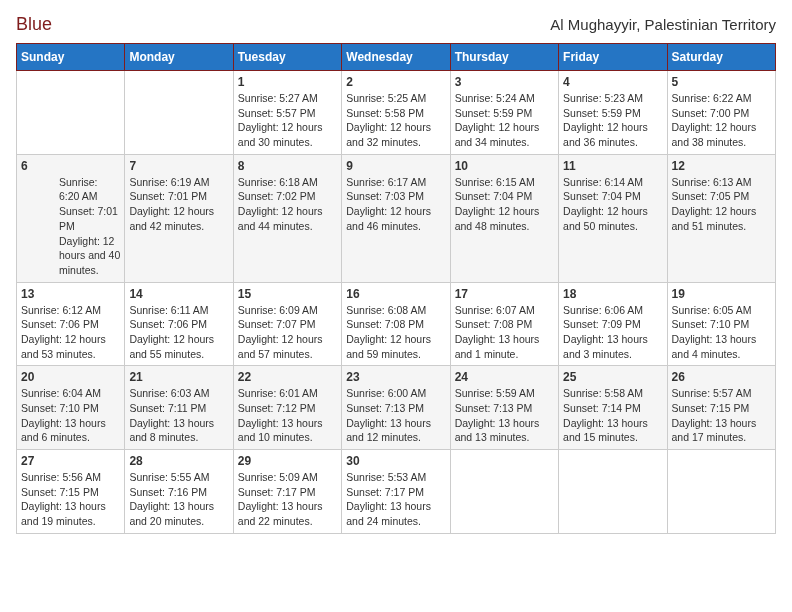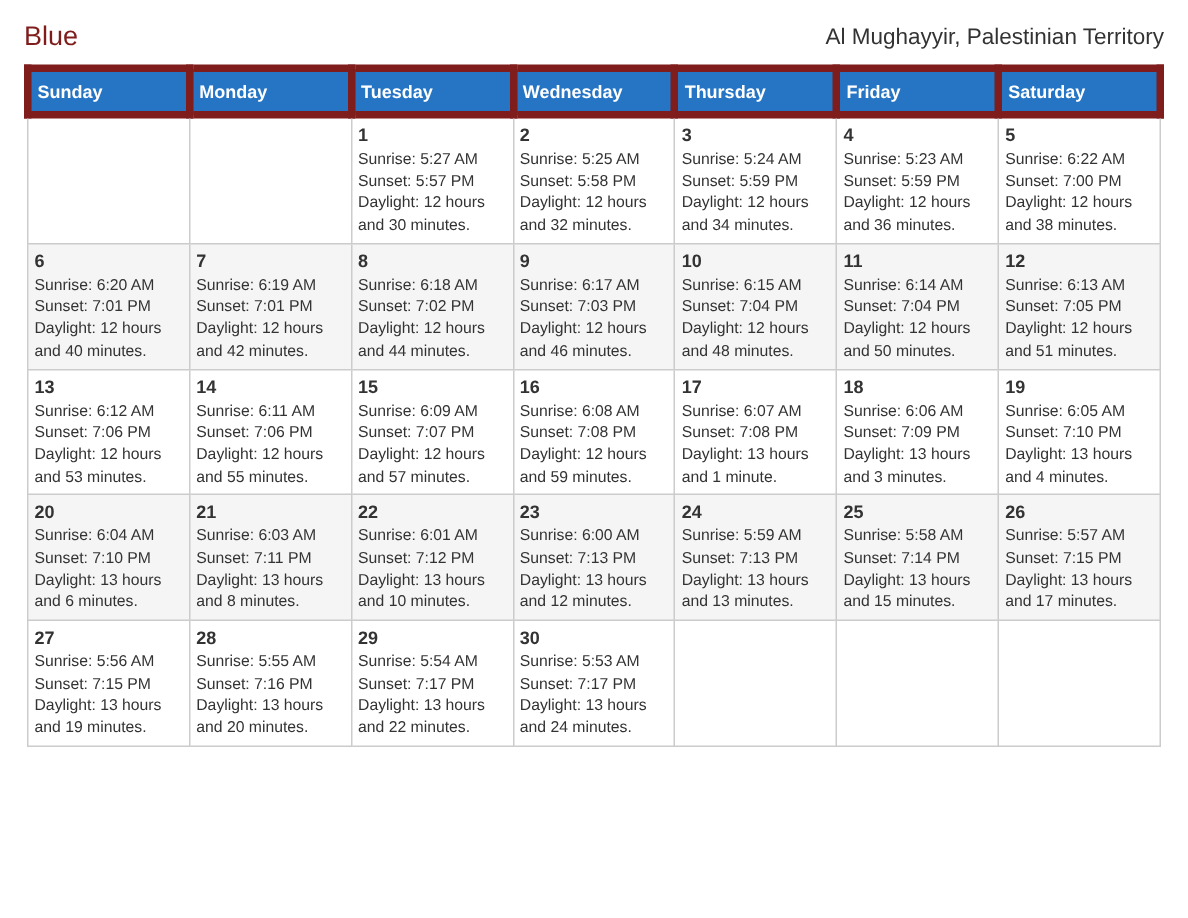--- a/index.html
+++ b/index.html
@@ -58,21 +58,21 @@
       border-collapse: collapse;
       font-size: 11px;
     }
     .calendar th {
       background-color: #2575c4;
       color: #fff;
       padding: 6px 4px;
       text-align: left;
       font-size: 12px;
       font-weight: bold;
-      border: 5px solid #7f1d1d;
+      border: 1px solid #7f1d1d;
     }
     .calendar td {
       border: 1px solid #ccc;
       vertical-align: top;
       padding: 4px;
       width: 108px;
       min-height: 80px;
       background: #fff;
     }
     .calendar tr:nth-child(even) td {
@@ -149,21 +149,21 @@
         <td>
           <span class="day-number">5</span>
           <div class="day-info" style="white-space: pre-line;">Sunrise: 6:22 AM
 Sunset: 7:00 PM
 Daylight: 12 hours and 38 minutes.</div>
         </td>
       </tr>
       <tr>
         <td>
           <span class="day-number">6</span>
-          <div class="day-info" style="white-space: pre-line;">Sunrise: 6:20 AM
+          <div class="day-info" style="white-space: pre-line; margin-left: 38px;">Sunrise: 6:20 AM
 Sunset: 7:01 PM
 Daylight: 12 hours and 40 minutes.</div>
         </td>
         <td>
           <span class="day-number">7</span>
           <div class="day-info" style="white-space: pre-line;">Sunrise: 6:19 AM
 Sunset: 7:01 PM
 Daylight: 12 hours and 42 minutes.</div>
         </td>
         <td>
@@ -293,21 +293,21 @@
 Daylight: 13 hours and 19 minutes.</div>
         </td>
         <td>
           <span class="day-number">28</span>
           <div class="day-info" style="white-space: pre-line;">Sunrise: 5:55 AM
 Sunset: 7:16 PM
 Daylight: 13 hours and 20 minutes.</div>
         </td>
         <td>
           <span class="day-number">29</span>
-          <div class="day-info" style="white-space: pre-line;">Sunrise: 5:54 AM
+          <div class="day-info" style="white-space: pre-line;">Sunrise: 5:09 AM
 Sunset: 7:17 PM
 Daylight: 13 hours and 22 minutes.</div>
         </td>
         <td>
           <span class="day-number">30</span>
           <div class="day-info" style="white-space: pre-line;">Sunrise: 5:53 AM
 Sunset: 7:17 PM
 Daylight: 13 hours and 24 minutes.</div>
         </td>
         <td class="empty-cell"></td>

